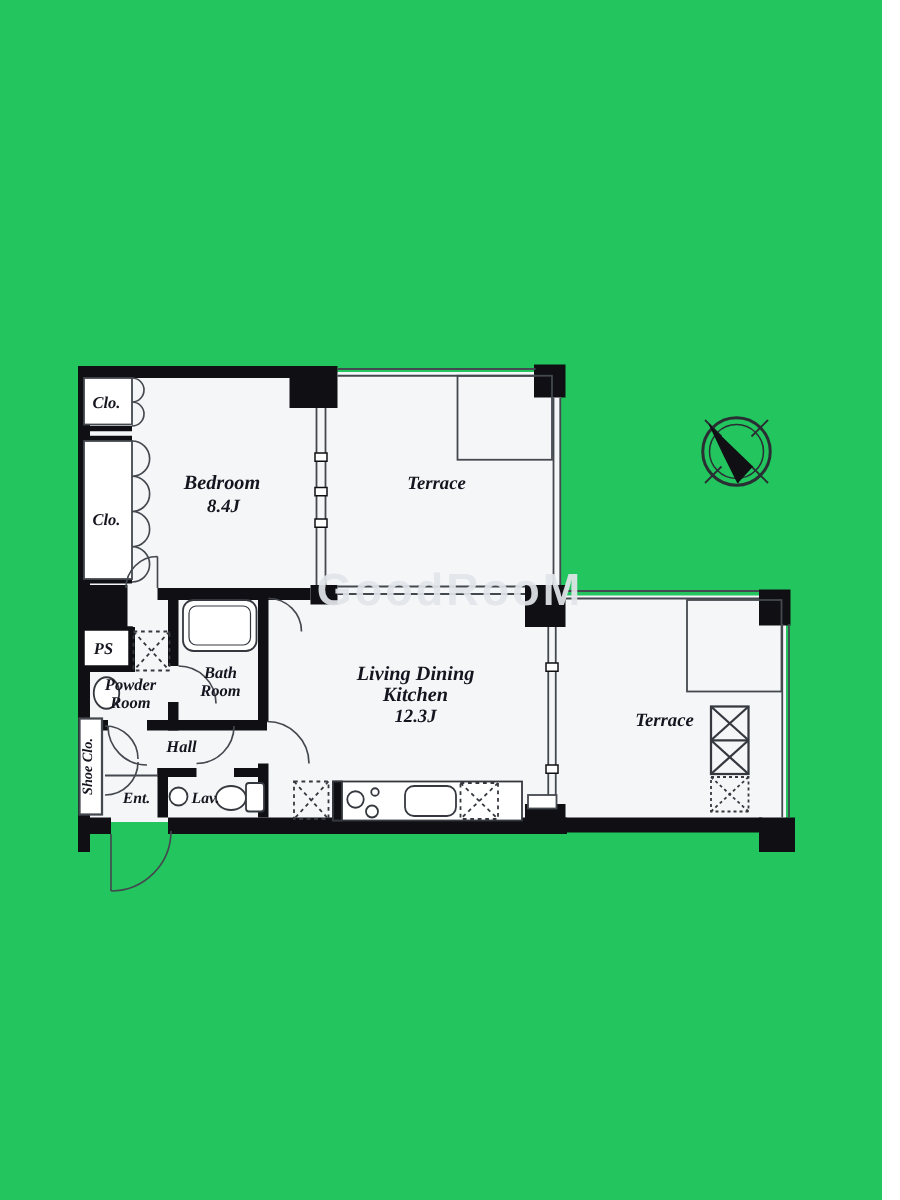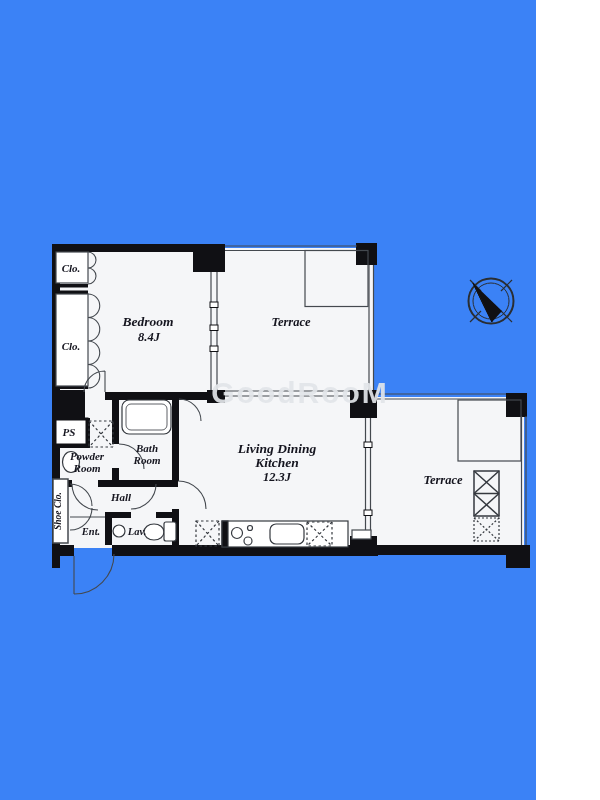--- a/index.html
+++ b/index.html
@@ -1,16 +1,16 @@
 <!DOCTYPE html>
 <html><head>
 <meta charset="utf-8">
 <style>
   html,body{margin:0;padding:0;background:#ffffff;}
-  .stage{position:relative;width:536px;height:800px;background:#3b82f6;overflow:hidden;
+  .stage{position:relative;width:588px;height:800px;background:#22c55e;overflow:hidden;
          font-family:"Liberation Serif",serif;}
   svg{position:absolute;left:0;top:0;}
   .lbl{font-family:"Liberation Serif",serif;font-style:italic;font-weight:bold;fill:#15151f;}
   .wm{font-family:"Liberation Sans",sans-serif;font-weight:bold;fill:#e2e5e9;opacity:0.92;letter-spacing:2px;}
 </style>
 </head>
 <body>
 
 <div class="stage">
 <svg width="600" height="800" viewBox="0 0 600 800">

